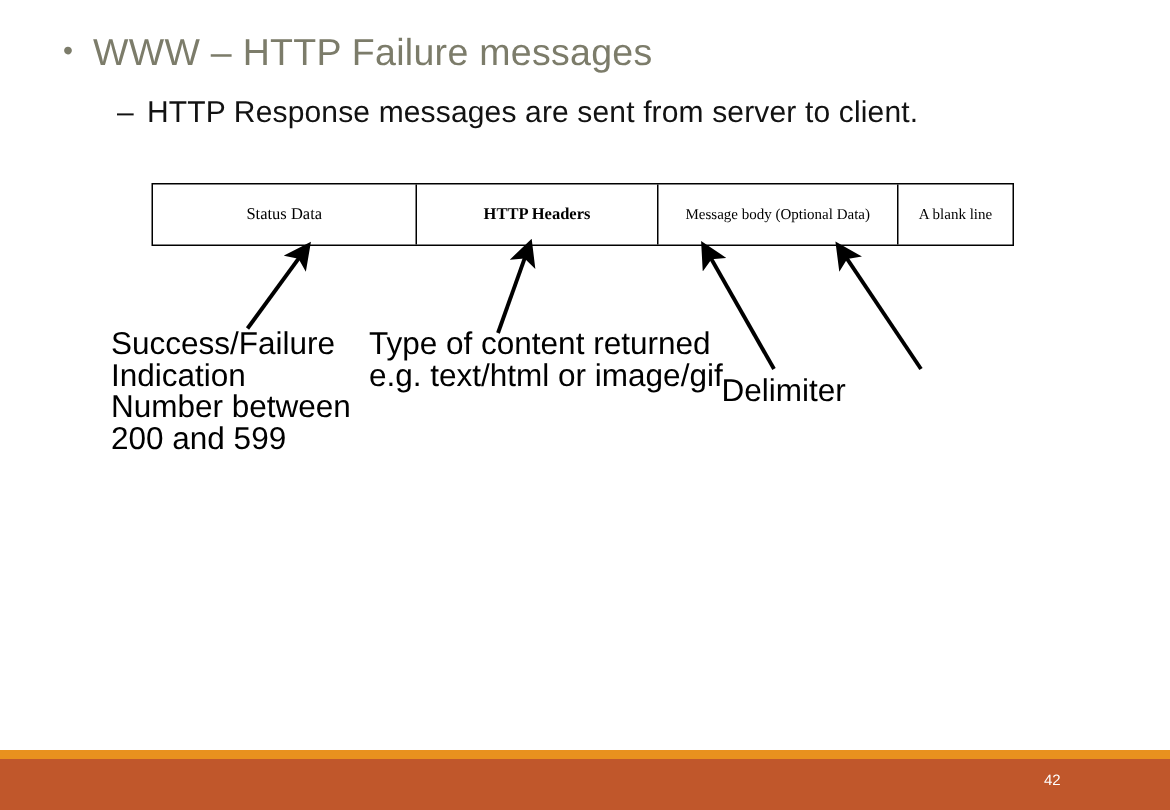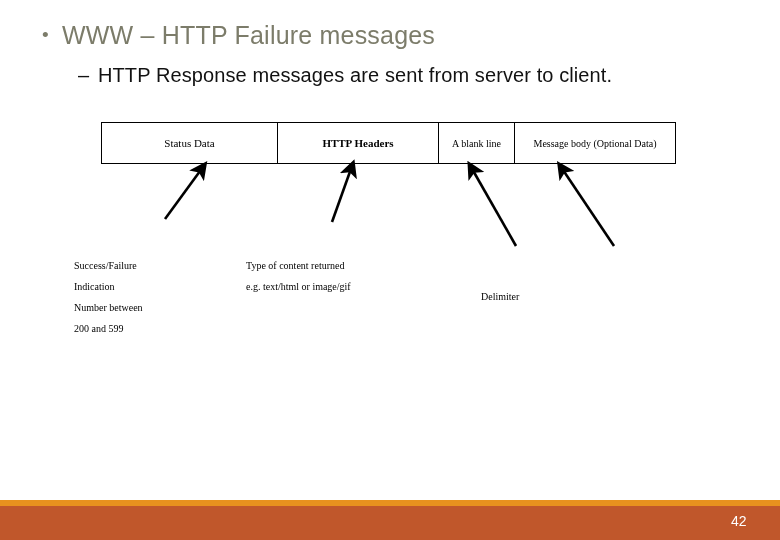--- a/index.html
+++ b/index.html
@@ -96,26 +96,25 @@
     left: 0;
     top: 0;
     width: 780px;
     height: 540px;
     pointer-events: none;
   }
 
   
   .callout {
     position: absolute;
-    font-family: Liberation Serif, serif;
+    font-family: Liberation Sans, sans-serif;
     color: #000000;
-    font-size: 10px;
+    font-size: 21px;
     line-height: 21px;
     white-space: pre-line;
-    margin-top: 36px;
   }
   #callout-status    { left: 74px;  top: 219px; }
   #callout-headers   { left: 246px; top: 219px; }
   #callout-delimiter { left: 481px; top: 250px; text-align: right; }
   #callout-body      { left: 578px; top: 238px; }
 
   
   #footer-stripe {
     position: absolute;
     left: 0;
@@ -130,46 +129,45 @@
     top: 506px;
     width: 780px;
     height: 34px;
     background: #c0572b;
   }
   #page-number {
     position: absolute;
     left: 696px;
     top: 514px;
     color: #ffffff;
-    font-size: 14px;
+    font-size: 10px;
     line-height: 14px;
     font-family: "Liberation Sans", sans-serif;
-    margin-left: 35px;
   }
 </style>
 </head>
 <body>
 
 <div id="slide">
 
   <div class="bullet-l1">
     <span class="marker">•</span>
     <span>WWW – HTTP Failure messages</span>
   </div>
 
   <div class="bullet-l2">
     <span class="marker">–</span>
     <span>HTTP Response messages are sent from server to client.</span>
   </div>
 
   <div id="msg-table">
     <div class="cell cell-status">Status Data</div>
     <div class="cell cell-headers">HTTP Headers</div>
+    <div class="cell cell-body">Message body (Optional Data)</div>
     <div class="cell cell-blank">A blank line</div>
-    <div class="cell cell-body">Message body (Optional Data)</div>
   </div>
 
   <svg id="arrows" viewBox="0 0 780 540">
     <defs>
       <marker id="ah" markerWidth="7" markerHeight="7" refX="4.2" refY="3.5" orient="auto" markerUnits="strokeWidth">
         <path d="M0,0 L7,3.5 L0,7 L1.6,3.5 Z" fill="#000000"></path>
       </marker>
     </defs>
     <line x1="165" y1="219" x2="203" y2="167" stroke="#000000" stroke-width="2.6" marker-end="url(#ah)"></line>
     <line x1="332" y1="222" x2="352" y2="166" stroke="#000000" stroke-width="2.6" marker-end="url(#ah)"></line>

